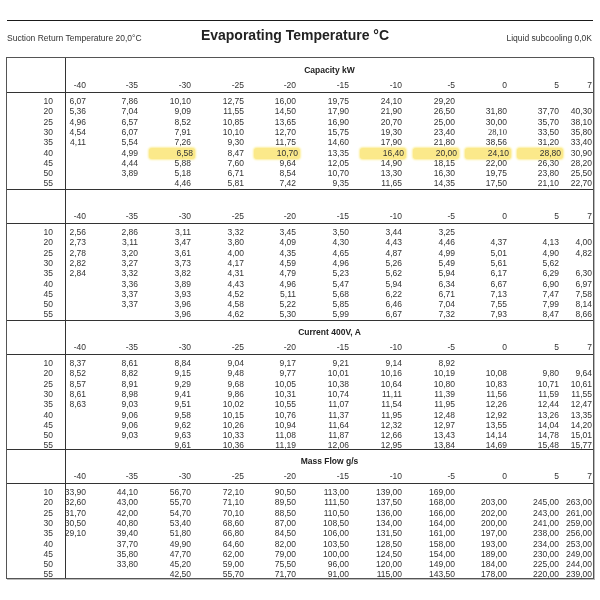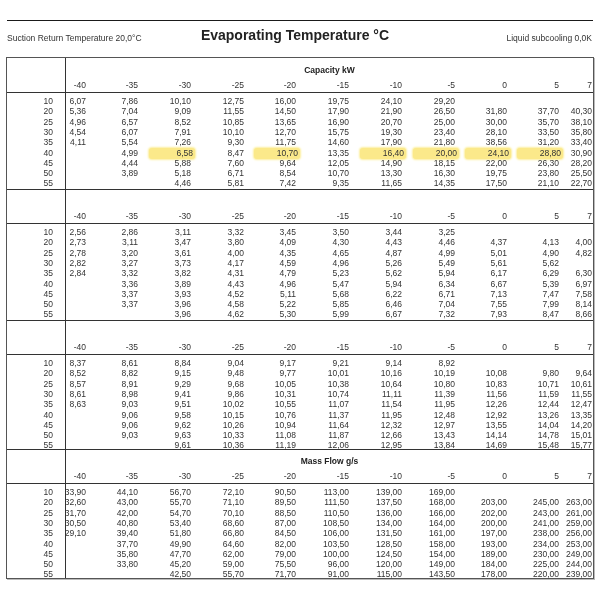--- a/index.html
+++ b/index.html
@@ -95,21 +95,21 @@
     <div class="row" style="top: 68.9px;">
       <div class="cond-val">30</div>
       <div class="cell" style="left: 37px;">4,54</div>
       <div class="cell" style="left: 89px;">6,07</div>
       <div class="cell" style="left: 142px;">7,91</div>
       <div class="cell" style="left: 195px;">10,10</div>
       <div class="cell" style="left: 247px;">12,70</div>
       <div class="cell" style="left: 300px;">15,75</div>
       <div class="cell" style="left: 353px;">19,30</div>
       <div class="cell" style="left: 406px;">23,40</div>
-      <div class="cell" style="left: 458px;">28,10</div>
+      <div class="cell" style="left: 458px; font-family: Liberation Serif, serif;">28,10</div>
       <div class="cell" style="left: 510px;">33,50</div>
       <div class="cell" style="left: 543px;">35,80</div>
     </div>
     <div class="row" style="top: 79.2px;">
       <div class="cond-val">35</div>
       <div class="cell" style="left: 37px;">4,11</div>
       <div class="cell" style="left: 89px;">5,54</div>
       <div class="cell" style="left: 142px;">7,26</div>
       <div class="cell" style="left: 195px;">9,30</div>
       <div class="cell" style="left: 247px;">11,75</div>
@@ -263,21 +263,21 @@
       <div class="cond-val">40</div>
       <div class="cell" style="left: 37px;"></div>
       <div class="cell" style="left: 89px;">3,36</div>
       <div class="cell" style="left: 142px;">3,89</div>
       <div class="cell" style="left: 195px;">4,43</div>
       <div class="cell" style="left: 247px;">4,96</div>
       <div class="cell" style="left: 300px;">5,47</div>
       <div class="cell" style="left: 353px;">5,94</div>
       <div class="cell" style="left: 406px;">6,34</div>
       <div class="cell" style="left: 458px;">6,67</div>
-      <div class="cell" style="left: 510px;">5,39</div>
+      <div class="cell" style="left: 510px;">6,90</div>
       <div class="cell" style="left: 543px;">6,97</div>
     </div>
     <div class="row" style="top: 230.8px;">
       <div class="cond-val">45</div>
       <div class="cell" style="left: 37px;"></div>
       <div class="cell" style="left: 89px;">3,37</div>
       <div class="cell" style="left: 142px;">3,93</div>
       <div class="cell" style="left: 195px;">4,52</div>
       <div class="cell" style="left: 247px;">5,11</div>
       <div class="cell" style="left: 300px;">5,68</div>
@@ -309,20 +309,21 @@
       <div class="cell" style="left: 195px;">4,62</div>
       <div class="cell" style="left: 247px;">5,30</div>
       <div class="cell" style="left: 300px;">5,99</div>
       <div class="cell" style="left: 353px;">6,67</div>
       <div class="cell" style="left: 406px;">7,32</div>
       <div class="cell" style="left: 458px;">7,93</div>
       <div class="cell" style="left: 510px;">8,47</div>
       <div class="cell" style="left: 543px;">8,66</div>
     </div>
     <div class="section-sep" style="top: 262px;"></div>
+    <div class="section-title" style="top: 269px;">Current 400V, A</div>
     <div class="col-head" style="top: 284px; left: 39px;">-40</div>
     <div class="col-head" style="top: 284px; left: 91px;">-35</div>
     <div class="col-head" style="top: 284px; left: 144px;">-30</div>
     <div class="col-head" style="top: 284px; left: 197px;">-25</div>
     <div class="col-head" style="top: 284px; left: 249px;">-20</div>
     <div class="col-head" style="top: 284px; left: 302px;">-15</div>
     <div class="col-head" style="top: 284px; left: 355px;">-10</div>
     <div class="col-head" style="top: 284px; left: 408px;">-5</div>
     <div class="col-head" style="top: 284px; left: 460px;">0</div>
     <div class="col-head" style="top: 284px; left: 512px;">5</div>

